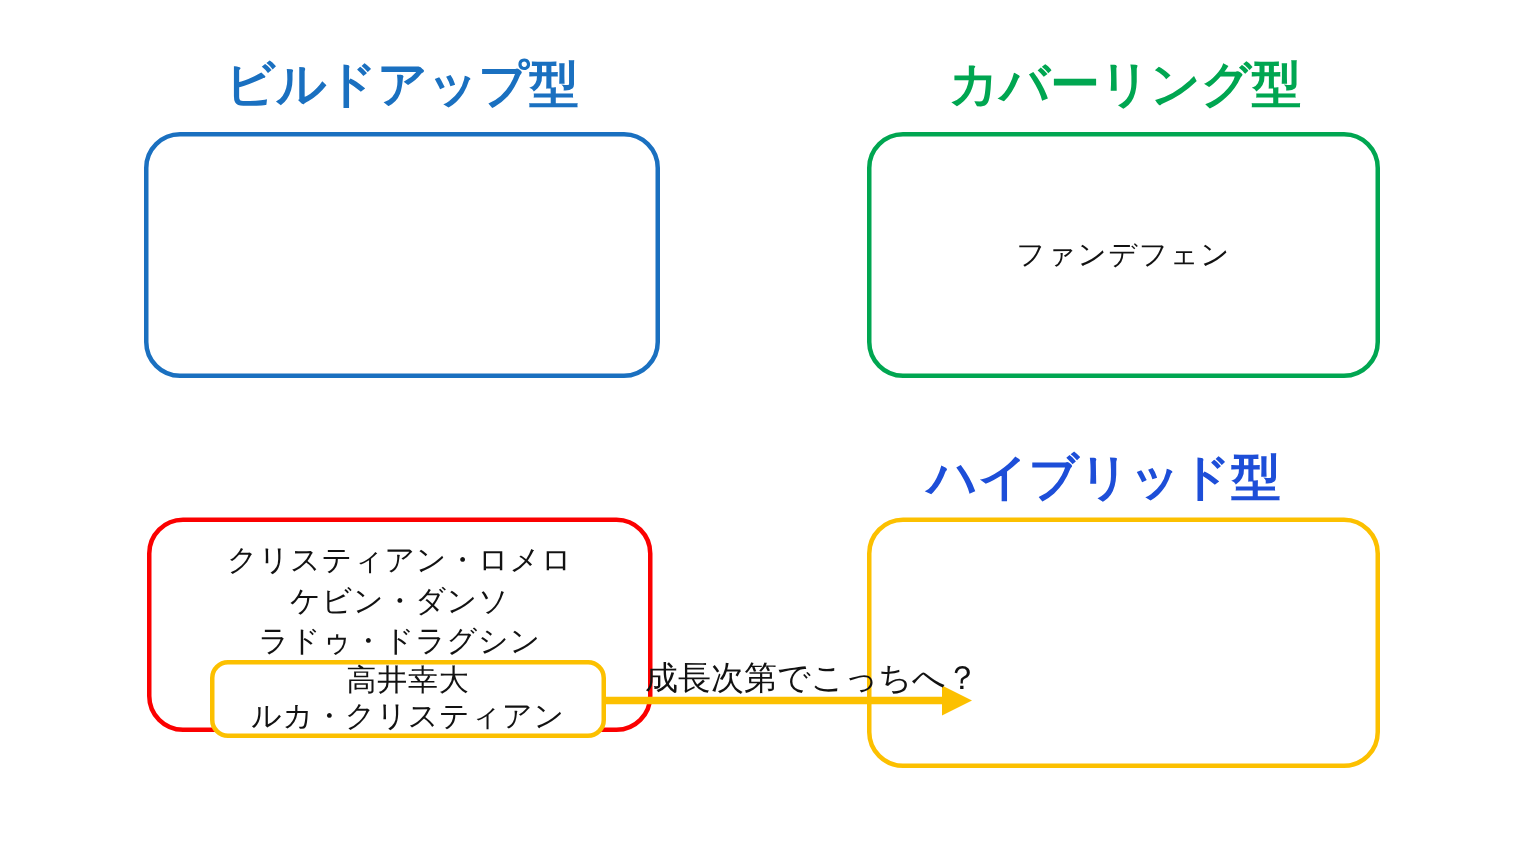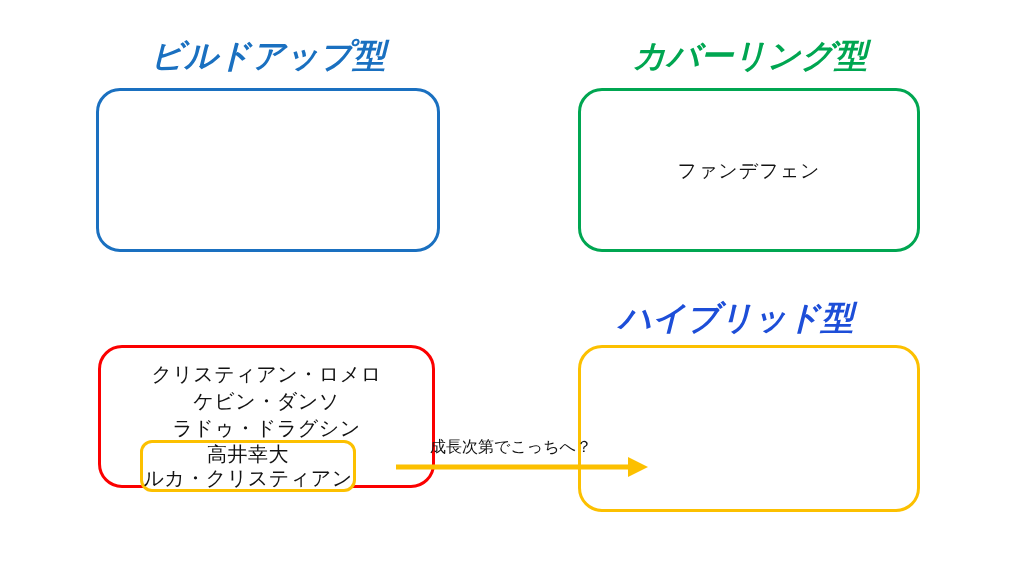--- a/index.html
+++ b/index.html
@@ -23,21 +23,20 @@
   
   .quad-title {
     position: absolute;
     width: 360px;
     text-align: center;
     font-size: 33px;
     font-weight: bold;
     letter-spacing: 0px;
     line-height: 1;
     white-space: nowrap;
-    font-style: italic;
   }
   #title-buildup   { left: 88px;  top: 39px; color: #1a70c0; }
   #title-covering  { left: 570px; top: 39px; color: #00a651; }
   #title-stopper   { left: 88px;  top: 301px; color: #fb0000; }
   #title-hybrid    { left: 556px; top: 301px; color: #1d4ed8; }
 
   
   .quad-box {
     position: absolute;
     box-sizing: border-box;
@@ -88,21 +87,21 @@
     top: 13px;
   }
   #stopper-players .player-line { letter-spacing: 0.5px; }
 
   
   #stopper-subbox {
     position: absolute;
     box-sizing: border-box;
     left: 140px;
     top: 440px;
-    width: 216px;
+    width: 264px;
     height: 52px;
     border: 3px solid #fcc000;
     border-radius: 12px;
     background: #ffffff;
     display: flex;
     flex-direction: column;
     align-items: center;
     justify-content: center;
     z-index: 4;
   }
@@ -120,21 +119,21 @@
     left: 396px;
     top: 452px;
     width: 256px;
     height: 32px;
     z-index: 3;
   }
   #arrow-label {
     position: absolute;
     left: 430px;
     top: 437px;
-    font-size: 16px;
+    font-size: 22px;
     color: #121212;
     white-space: nowrap;
     letter-spacing: 0px;
     z-index: 5;
   }
 </style>
 </head>
 <body>
 
 <div id="canvas">

